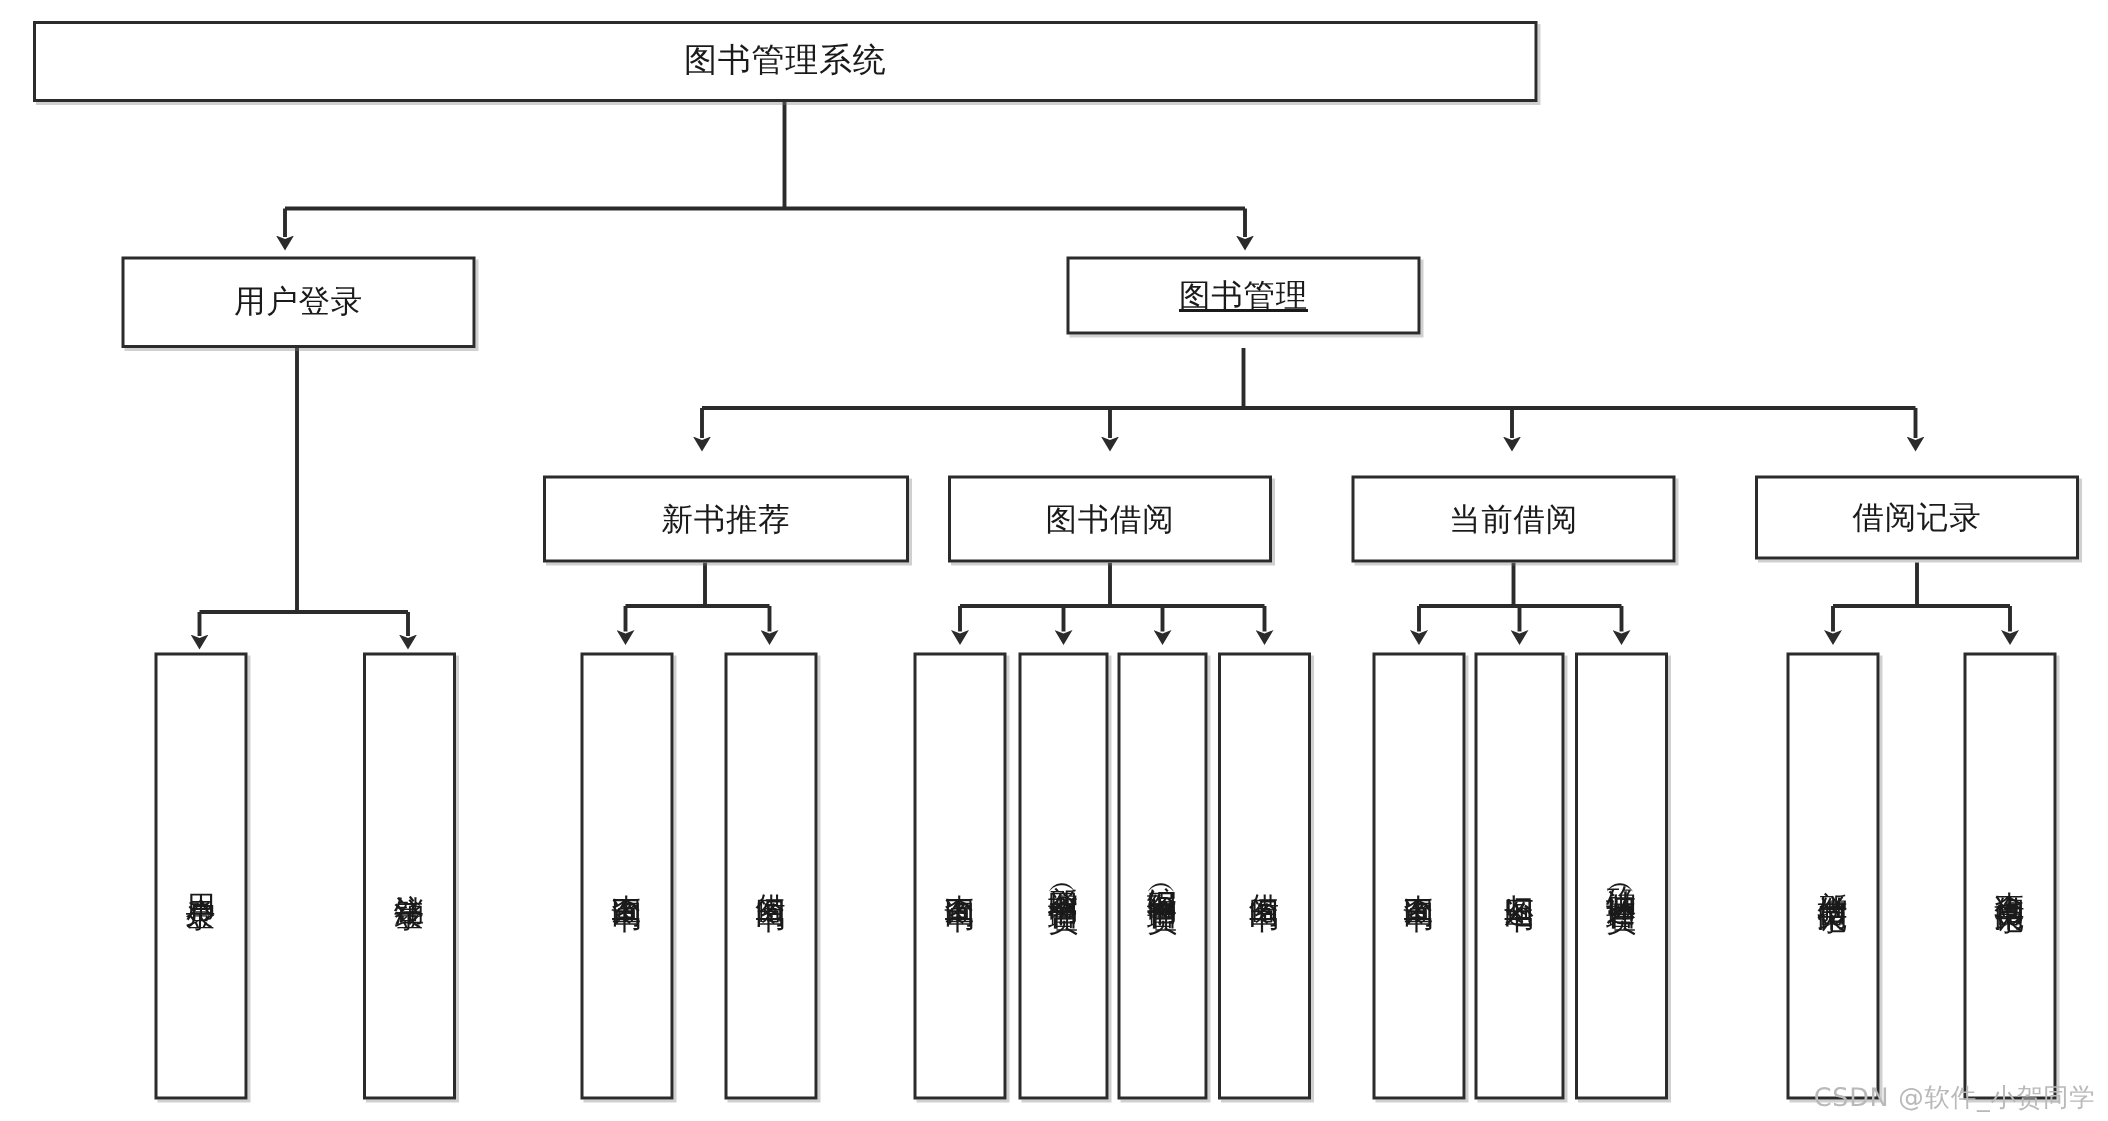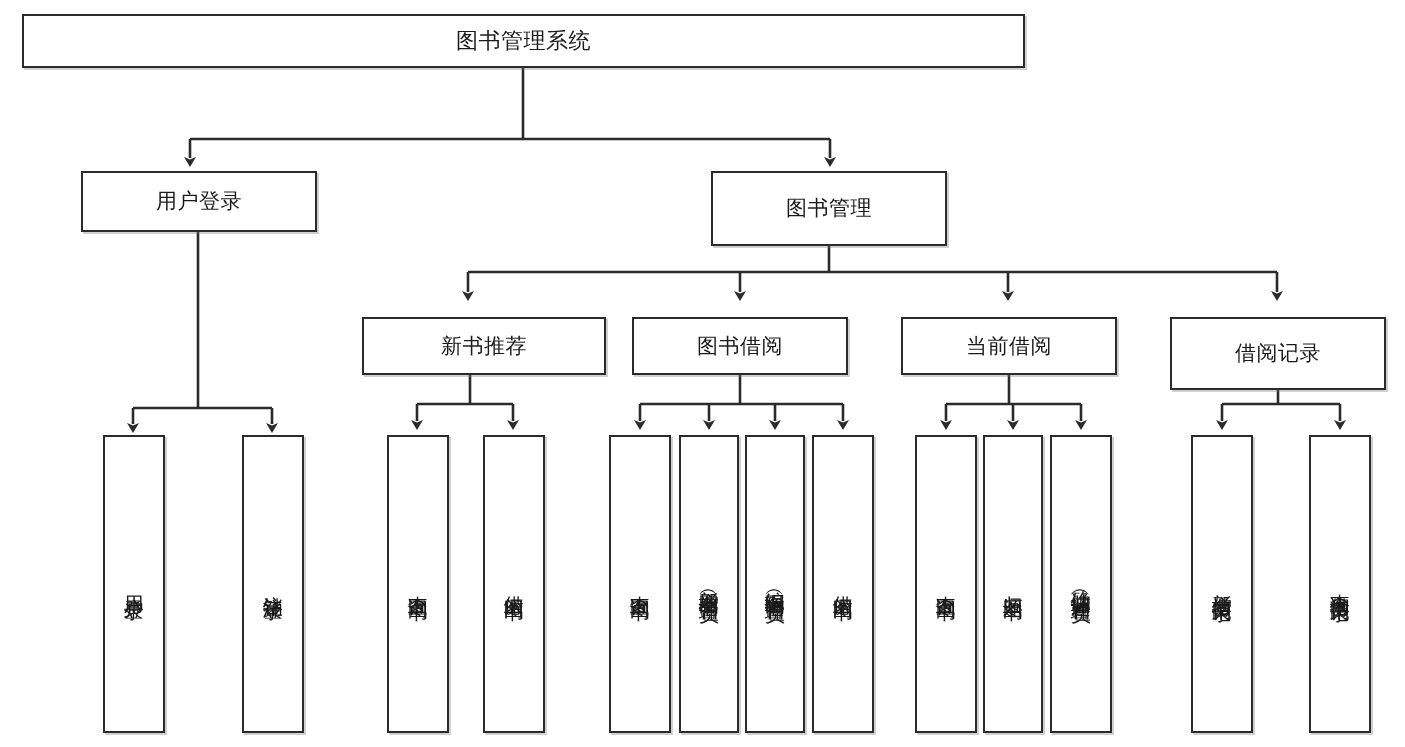--- a/index.html
+++ b/index.html
@@ -135,37 +135,37 @@
   </svg>
 
   <div class="node horiz root" style="left:22px; top:14px; width:1003px; height:54px;">
     <span class="label">图书管理系统</span>
   </div>
 
   <div class="node horiz" style="left:81px; top:171px; width:236px; height:61px;">
     <span class="label">用户登录</span>
   </div>
 
-  <div class="node horiz" style="left:711px; top:171px; width:236px; height:75px;">
+  <div class="node horiz" style="left:711px; top:171px; width:236px; height:52px;text-decoration:underline;">
     <span class="label">图书管理</span>
   </div>
 
   <div class="node horiz" style="left:362px; top:317px; width:244px; height:58px;">
     <span class="label">新书推荐</span>
   </div>
 
   <div class="node horiz" style="left:632px; top:317px; width:216px; height:58px;">
     <span class="label">图书借阅</span>
   </div>
 
   <div class="node horiz" style="left:901px; top:317px; width:216px; height:58px;align-items:center;">
     <span class="label">当前借阅</span>
   </div>
 
-  <div class="node horiz" style="left:1170px; top:317px; width:216px; height:73px;">
+  <div class="node horiz" style="left:1170px; top:317px; width:216px; height:56px;">
     <span class="label">借阅记录</span>
   </div>
 
   <div class="node vert" style="left:103px; top:435px; width:62px; height:298px;">
     <span class="label">用户登录</span>
   </div>
 
   <div class="node vert" style="left:242px; top:435px; width:62px; height:298px;">
     <span class="label">注销登录</span>
   </div>
@@ -207,14 +207,15 @@
   </div>
 
   <div class="node vert" style="left:1191px; top:435px; width:62px; height:298px;">
     <span class="label">新增借阅记录</span>
   </div>
 
   <div class="node vert" style="left:1309px; top:435px; width:62px; height:298px;">
     <span class="label">查询借阅记录</span>
   </div>
 
+  <div class="watermark">CSDN @软件_小贺同学</div>
 
 </div>
 
 </body></html>

